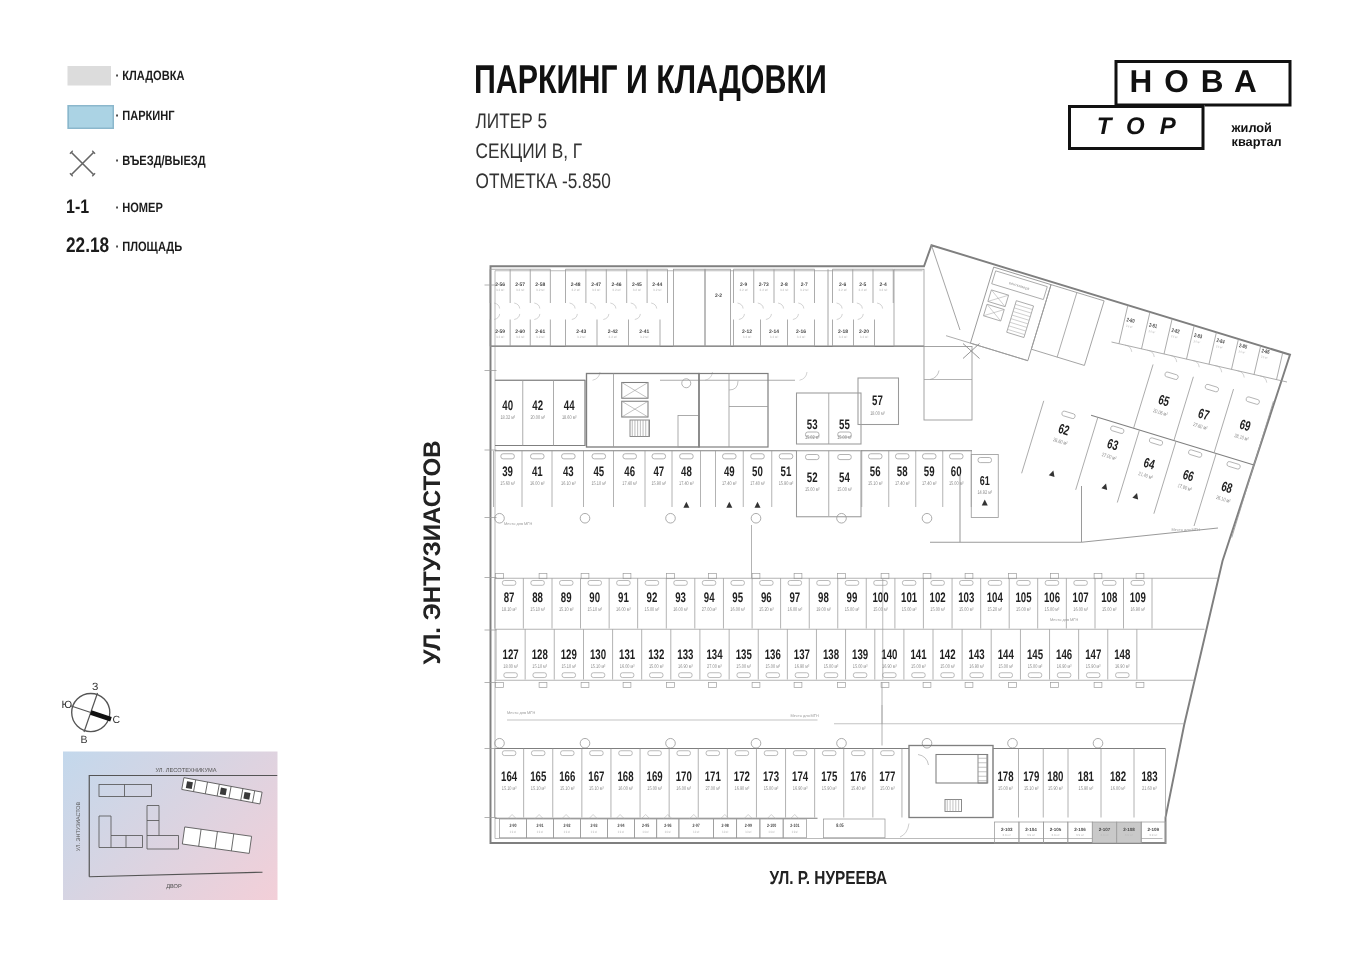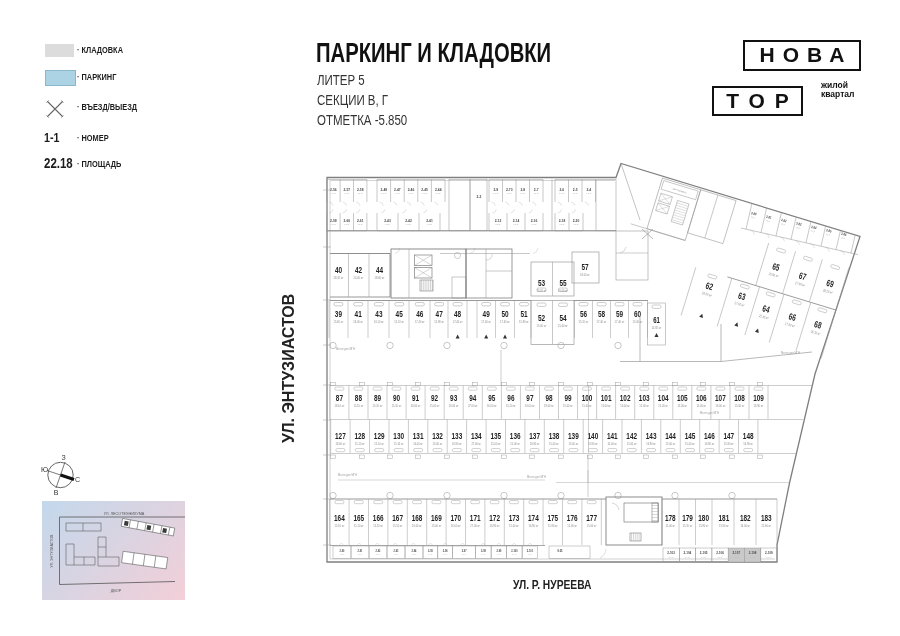--- a/index.html
+++ b/index.html
@@ -41,24 +41,24 @@
 
 <div class="abs cond" style="left:317px;top:72px;font-size:14px;font-weight:normal;color:#333;white-space:nowrap;">ЛИТЕР 5</div>
 
 <div class="abs cond" style="left:317px;top:92px;font-size:14px;font-weight:normal;color:#333;white-space:nowrap;">СЕКЦИИ В, Г</div>
 
 <div class="abs cond" style="left:317px;top:112px;font-size:14px;font-weight:normal;color:#333;white-space:nowrap;">ОТМЕТКА -5.850</div>
 
 <div class="abs" style="left:712px;top:40px;width:160px;height:62px;">
 
   <div class="abs" style="left:31px;top:0px;width:114px;height:27px;border:2.5px solid #111;
-       font-size:21px;font-weight:bold;color:#111;text-align:center;line-height:26px;letter-spacing:8px;text-indent:8px;">НОВА</div>
-
-  <div class="abs" style="left:0px;top:46px;width:87px;height:26px;border:2.5px solid #111;background:#fff;
-       font-size:21px;font-weight:bold;color:#111;text-align:center;line-height:25px;letter-spacing:10px;text-indent:10px;">ТОР</div>
+       font-size:21px;font-weight:bold;color:#111;line-height:26px;letter-spacing:8px;text-indent:8px;">НОВА</div>
+
+  <div class="abs" style="left:0px;top:30px;width:87px;height:26px;border:2.5px solid #111;background:#fff;
+       font-size:16px;font-weight:bold;color:#111;text-align:center;line-height:25px;letter-spacing:10px;text-indent:10px;font-style:italic;">ТОР</div>
 
   <div class="abs" style="left:109px;top:41px;font-size:8.5px;font-weight:bold;color:#111;line-height:8.5px;">жилой<br>квартал</div>
 </div>
 
 <div class="abs" style="left:280px;top:293px;width:16px;height:152px;">
   <div style="transform:rotate(-90deg);transform-origin:0 0;position:absolute;left:0px;top:150px;
        font-size:16px;font-weight:bold;color:#222;white-space:nowrap;">УЛ. ЭНТУЗИАСТОВ</div>
 </div>
 
 <div class="abs cond" style="left:513px;top:578px;font-size:12.5px;font-weight:bold;color:#222;white-space:nowrap;">УЛ. Р. НУРЕЕВА</div>

